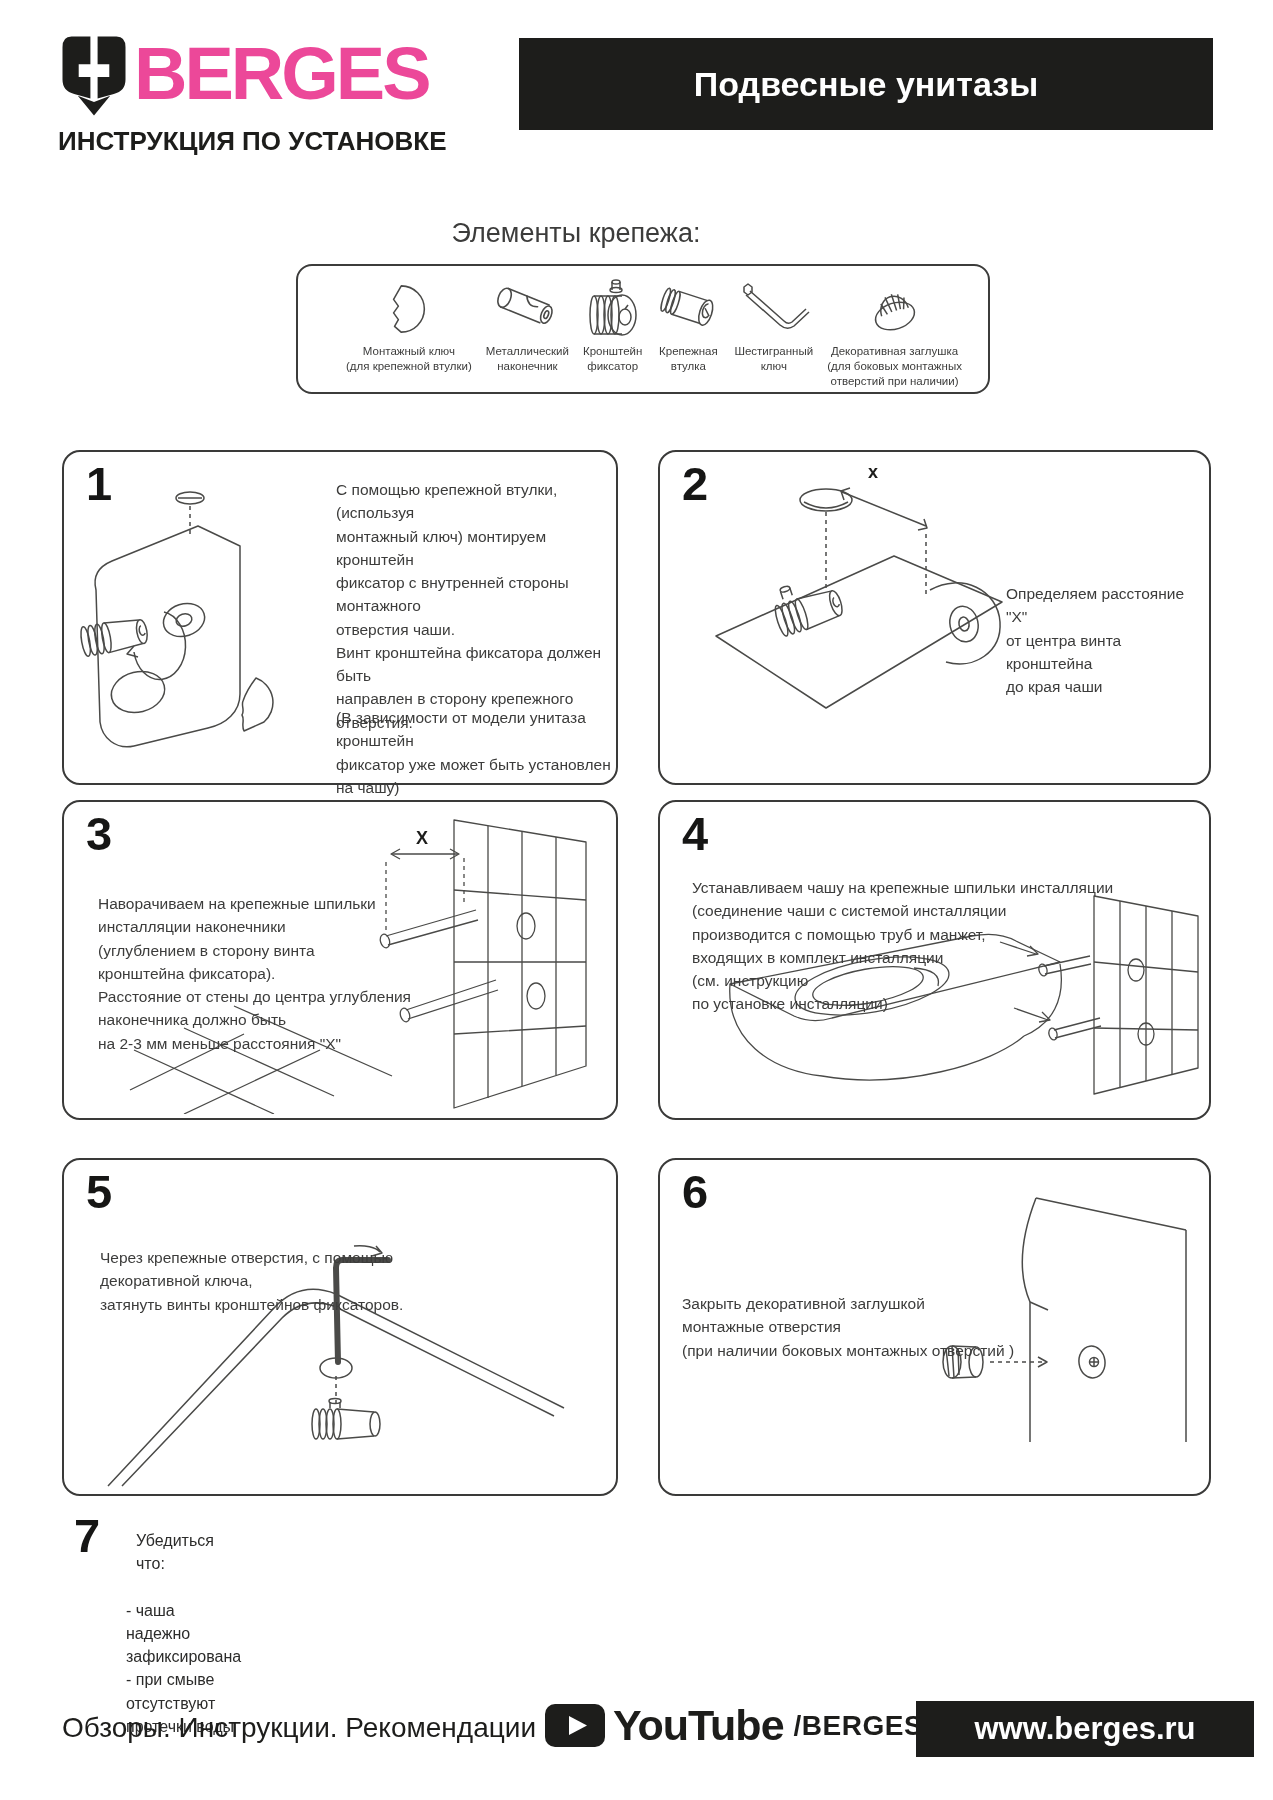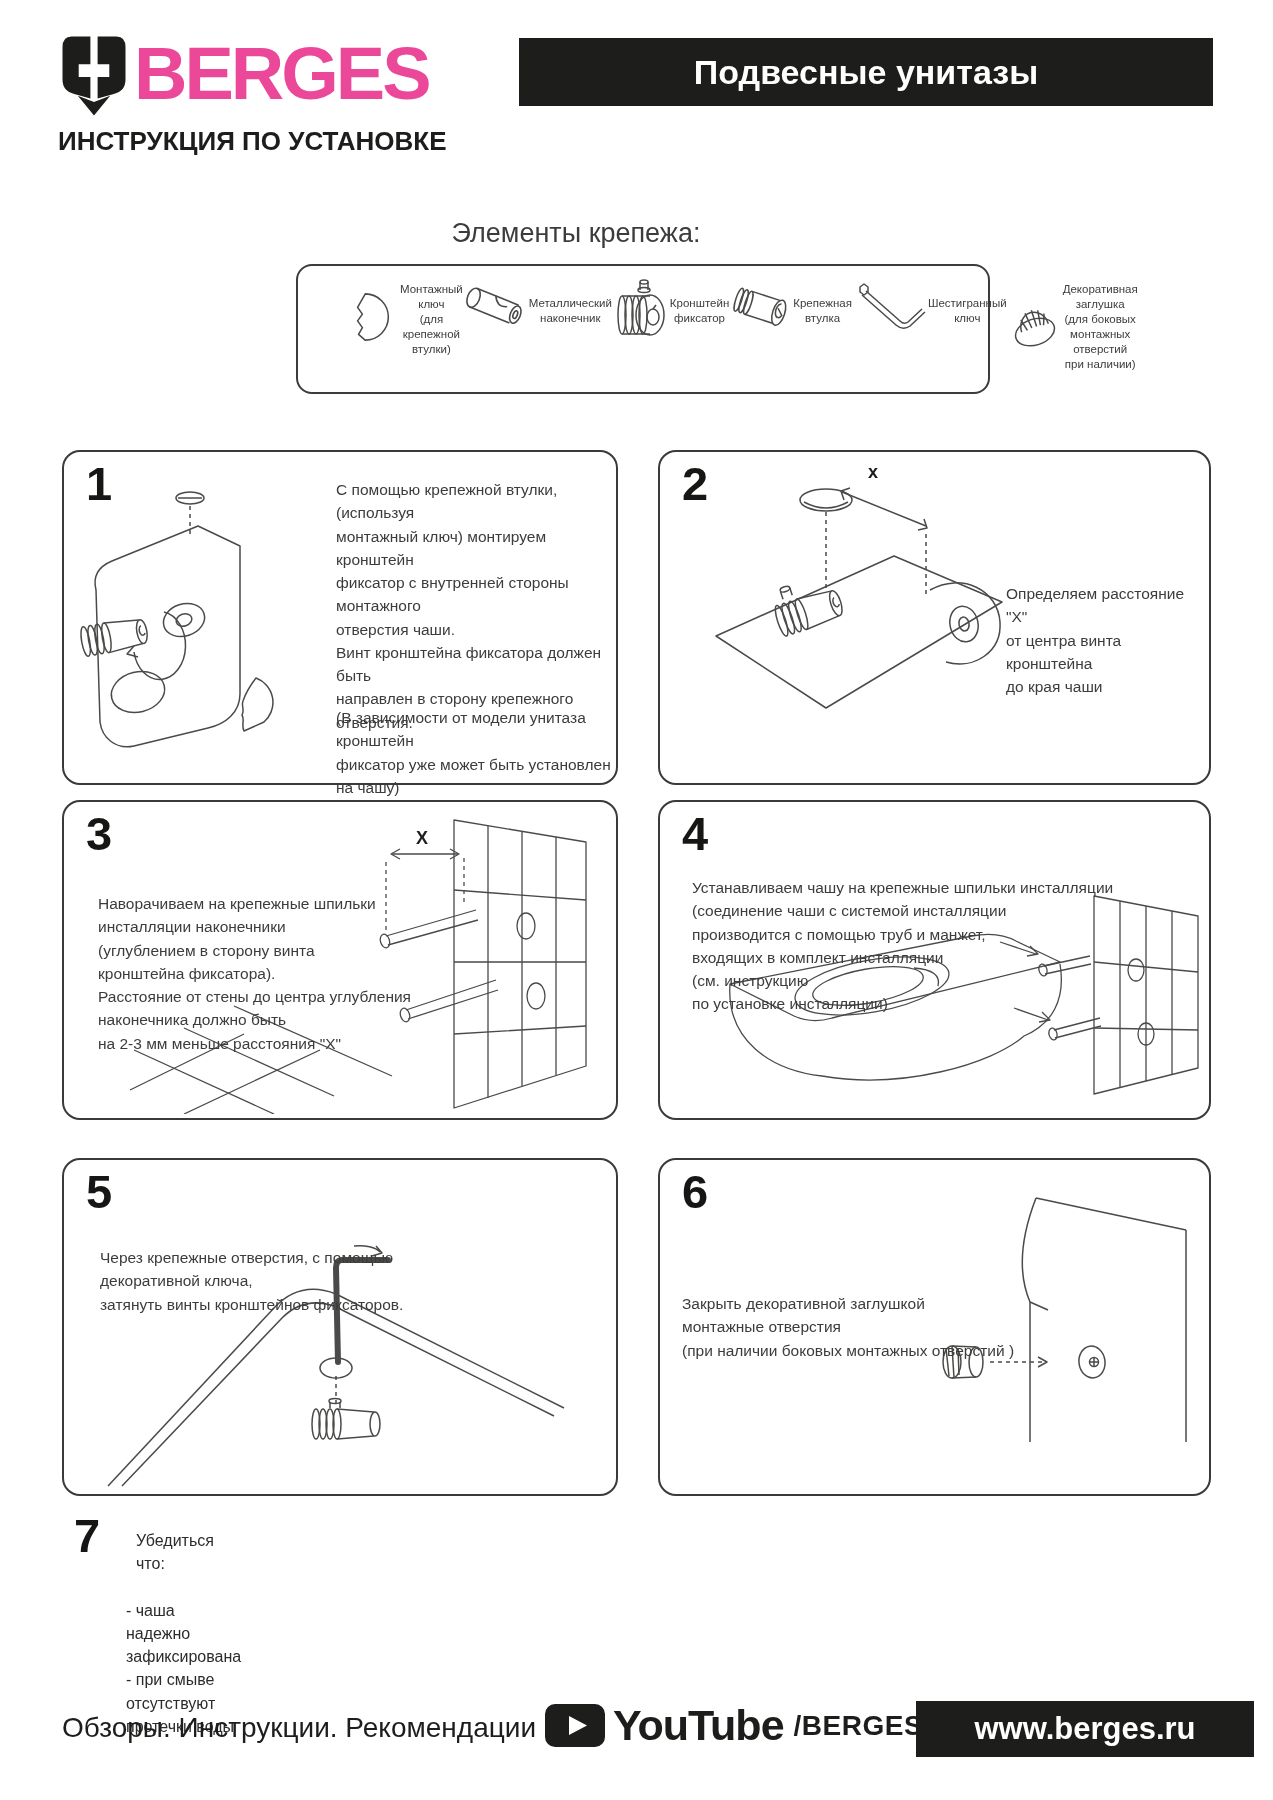--- a/index.html
+++ b/index.html
@@ -6,30 +6,30 @@
   body{
     width:1273px;height:1800px;background:#ffffff;position:relative;
     font-family:"Liberation Sans","DejaVu Sans",sans-serif;color:#3c3c3b;overflow:hidden;
   }
   
   .logo-block{position:absolute;left:58px;top:34px;}
   .logo-row{display:flex;align-items:flex-start;}
   .logo-mark{width:72px;height:84px;margin-right:4px;}
   .brand-name{font-size:74px;font-weight:700;letter-spacing:-3px;color:#ec4899;line-height:80px;}
   .brand-subtitle{font-size:26px;font-weight:700;color:#1d1d1b;margin-top:8px;letter-spacing:0px;}
-  .banner{position:absolute;left:519px;top:38px;width:694px;height:68px;background:#1d1d1b;
+  .banner{position:absolute;left:519px;top:38px;width:694px;height:92px;background:#1d1d1b;
     display:flex;align-items:center;justify-content:center;}
   .banner span{color:#ffffff;font-size:34px;font-weight:700;}
   
   .fastener-heading{position:absolute;left:296px;top:218px;width:560px;text-align:center;
     font-size:27px;color:#3c3c3b;}
   .fastener-box{position:absolute;left:296px;top:264px;width:694px;height:130px;
     border:2px solid #3c3c3b;border-radius:16px;box-sizing:border-box;
     display:flex;justify-content:space-between;align-items:flex-start;padding:12px 26px 8px 48px;}
-  .fastener-item{display:flex;flex-direction:row;align-items:center;}
+  .fastener-item{display:flex;flex-direction:column;align-items:center;}
   .fastener-icon{height:62px;display:flex;align-items:center;justify-content:center;}
   .fastener-label{font-size:11.5px;line-height:1.3;text-align:center;color:#3c3c3b;white-space:pre-line;margin-top:4px;}
   
   .panel{position:absolute;border:2.5px solid #3a3a39;border-radius:18px;background:#fff;box-sizing:border-box;}
   .num{position:absolute;left:22px;top:4px;font-size:47px;font-weight:700;color:#161615;}
   .step-text{position:absolute;font-size:15.5px;line-height:1.5;color:#3c3c3b;white-space:pre-line;}
   .annot{position:absolute;font-size:18px;font-weight:700;color:#1d1d1b;}
   .draw{position:absolute;}
   .draw *{vector-effect:non-scaling-stroke;}
   

